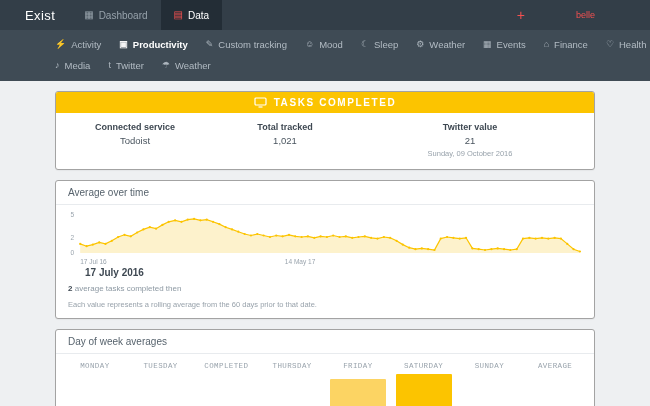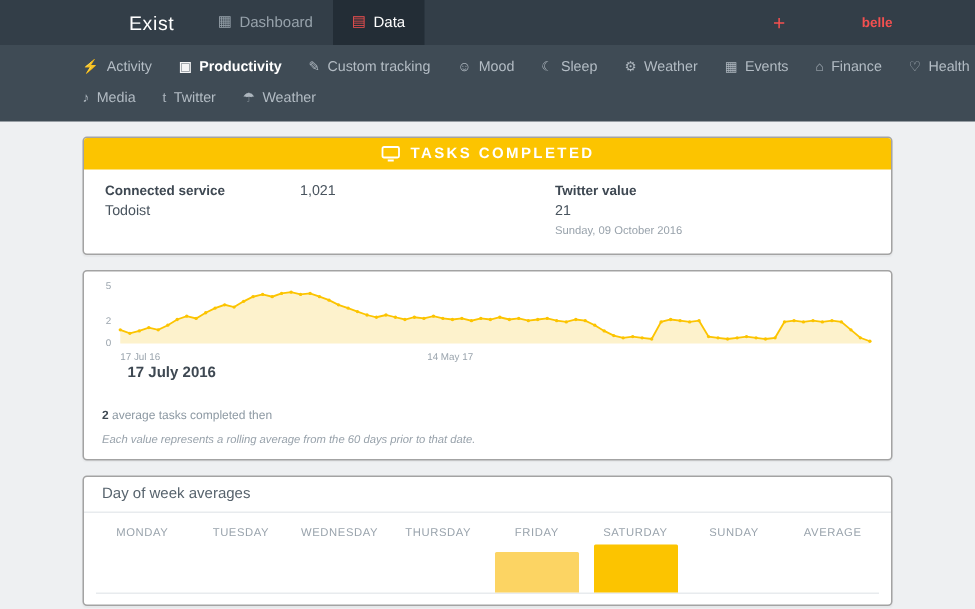--- a/index.html
+++ b/index.html
@@ -1,60 +1,60 @@
 <!DOCTYPE html>
 <html><head>
 <meta charset="utf-8">
 <style>
   html,body{margin:0;padding:0;width:650px;height:406px;overflow:hidden;background:#eef0f2;
     font-family:"Liberation Sans",sans-serif;-webkit-font-smoothing:antialiased;}
   
   .topbar{height:30px;background:#333e48;display:flex;align-items:stretch;}
   .logo{display:flex;align-items:center;color:#fff;font-size:13px;letter-spacing:.4px;
-    margin-left:86px;margin-right:16px;}
+    margin-left:25px;margin-right:16px;}
   .top-item{display:flex;align-items:center;gap:5px;padding:0 13px;font-size:10px;color:#97a2ab;cursor:pointer;}
   .top-item .ticon{font-size:10px;line-height:1;}
   .top-item.active{background:#232d36;color:#fff;}
   .top-item.active .ticon{color:#f35050;}
   .top-right{margin-left:auto;display:flex;align-items:center;gap:15px;padding-right:55px;}
   .plus{color:#f35050;font-size:14px;line-height:1;cursor:pointer;}
-  .user{color:#f35050;font-size:9px;font-weight:bold;cursor:pointer;margin-left:36px;}
+  .user{color:#f35050;font-size:9px;font-weight:normal;cursor:pointer;margin-left:36px;}
   
   .navbar{background:#3f4b55;padding:4px 0 5px 49px;}
   .nav-row{display:flex;flex-wrap:nowrap;}
   .cat{display:flex;align-items:center;gap:5px;color:#b3bcc4;font-size:9.5px;
     padding:5px 6px;margin-right:6px;cursor:pointer;white-space:nowrap;}
   .cat.active{color:#fff;font-weight:bold;}
   .cat .cicon{font-size:9px;line-height:1;opacity:.95;}
   
   .content{padding:10px 55px 0;}
   .card{background:#fff;border:1px solid #a3a3a3;border-radius:3px;margin-bottom:10px;
     box-shadow:0 1px 1px rgba(0,0,0,.04);}
   .banner{background:#fcc400;border-radius:2px 2px 0 0;color:#fff;display:flex;align-items:center;
     justify-content:center;gap:7px;font-size:10px;font-weight:bold;letter-spacing:1.6px;padding:5px 0;}
   .stats{display:flex;padding:9px 14px 11px;}
-  .stat{}
+  .stat{text-align:center;}
   .stat.c1{width:130px;}  .stat.c2{width:170px;}  .stat.c3{width:200px;}
   .stat-label{font-size:9px;font-weight:bold;color:#3e4852;margin-bottom:3px;}
   .stat-value{font-size:9.5px;color:#49545e;}
   .stat-sub{font-size:7.5px;color:#98a2ab;margin-top:3px;}
   .card-head{padding:6px 12px;font-size:10px;color:#57636d;border-bottom:1px solid #e8ebee;}
   
   .chart-wrap{padding:5px 8px 0;}
   svg.line-chart{display:block;width:100%;height:56px;}
   .dates{display:flex;justify-content:space-between;padding:1px 12px 0;}
   .date-big{font-size:10px;font-weight:bold;color:#3e4852;margin-left:17px;}
-  .date-sub{font-size:8px;color:#8d99a3;margin-top:18px;}
+  .date-sub{font-size:8px;color:#8d99a3;margin-top:6px;}
   .date-sub b{color:#3e4852;}
   .d-right{text-align:right;}
-  .note{font-size:7.5px;color:#98a2ab;padding:7px 12px 9px;font-style:italic;}
+  .note{font-size:7.5px;color:#98a2ab;padding:7px 12px 9px;}
   
   .dow-row{display:flex;padding:0 6px;}
   .dow-cell{flex:1;text-align:center;}
-  .dow-names{margin-top:8px;}
+  .dow-names{margin-top:8px;font-family:Liberation Mono, monospace;}
   .dow-names .dow-cell{font-size:7.5px;color:#99a3ac;letter-spacing:.4px;}
   .dow-bars{height:34px;align-items:flex-end;margin-top:2px;}
   .dow-bars .dow-cell{display:flex;align-items:flex-end;justify-content:center;height:100%;}
   .dow-bar{width:calc(100% - 10px);border-radius:1px 1px 0 0;}
   .dow-divider{border-top:1px solid #e8ebee;margin:0 8px;}
   .dow-values{padding-top:5px;padding-bottom:2px;}
 </style>
 </head>
 <body>
 
@@ -138,31 +138,33 @@
         <line x1="4.5" y1="10" x2="8.5" y2="10" stroke="#ffffff" stroke-width="1.2"></line>
       </svg>
       <span>TASKS COMPLETED</span>
     </div>
     <div class="stats">
       <div class="stat c1">
         <div class="stat-label">Connected service</div>
         <div class="stat-value">Todoist</div>
       </div>
       <div class="stat c2">
+        <div class="stat-label">Total tracked</div>
         <div class="stat-value">1,021</div>
       </div>
       <div class="stat c3">
         <div class="stat-label">Twitter value</div>
         <div class="stat-value">21</div>
         <div class="stat-sub">Sunday, 09 October 2016</div>
       </div>
     </div>
   </div>
 
   <div class="card">
+    <div class="card-head">Average over time</div>
     <div class="chart-wrap">
       <svg class="line-chart" viewBox="0 0 516 56" preserveAspectRatio="none">
           <path d="M16,43 L16.0,33.9 L22.3,36.2 L28.5,34.6 L34.8,32.4 L41.0,33.9 L47.3,30.8 L53.5,27.0 L59.8,24.8 L66.0,26.3 L72.3,22.5 L78.5,19.4 L84.8,17.2 L91.0,18.7 L97.3,14.9 L103.5,11.8 L109.8,10.3 L116.1,11.8 L122.3,9.6 L128.6,8.8 L134.8,10.3 L141.1,9.6 L147.3,11.8 L153.6,14.1 L159.8,17.2 L166.1,19.4 L172.3,21.7 L178.6,24.0 L184.8,25.5 L191.1,24.0 L197.3,25.5 L203.6,27.0 L209.8,25.5 L216.1,26.3 L222.4,24.8 L228.6,26.3 L234.9,27.0 L241.1,26.3 L247.4,27.8 L253.6,26.3 L259.9,27.0 L266.1,25.5 L272.4,27.0 L278.6,26.3 L284.9,27.8 L291.1,27.0 L297.4,26.3 L303.6,27.8 L309.9,28.6 L316.2,27.0 L322.4,27.8 L328.7,30.8 L334.9,34.6 L341.2,37.7 L347.4,39.2 L353.7,38.4 L359.9,39.2 L366.2,40.0 L372.4,28.6 L378.7,27.0 L384.9,27.8 L391.2,28.6 L397.4,27.8 L403.7,38.4 L409.9,39.2 L416.2,40.0 L422.5,39.2 L428.7,38.4 L435.0,39.2 L441.2,40.0 L447.5,39.2 L453.7,28.6 L460.0,27.8 L466.2,28.6 L472.5,27.8 L478.7,28.6 L485.0,27.8 L491.2,28.6 L497.5,33.9 L503.7,39.2 L510.0,41.5 L510,43 Z" fill="#fdf2cc" stroke="none"></path>
           <polyline points="16.0,33.9 22.3,36.2 28.5,34.6 34.8,32.4 41.0,33.9 47.3,30.8 53.5,27.0 59.8,24.8 66.0,26.3 72.3,22.5 78.5,19.4 84.8,17.2 91.0,18.7 97.3,14.9 103.5,11.8 109.8,10.3 116.1,11.8 122.3,9.6 128.6,8.8 134.8,10.3 141.1,9.6 147.3,11.8 153.6,14.1 159.8,17.2 166.1,19.4 172.3,21.7 178.6,24.0 184.8,25.5 191.1,24.0 197.3,25.5 203.6,27.0 209.8,25.5 216.1,26.3 222.4,24.8 228.6,26.3 234.9,27.0 241.1,26.3 247.4,27.8 253.6,26.3 259.9,27.0 266.1,25.5 272.4,27.0 278.6,26.3 284.9,27.8 291.1,27.0 297.4,26.3 303.6,27.8 309.9,28.6 316.2,27.0 322.4,27.8 328.7,30.8 334.9,34.6 341.2,37.7 347.4,39.2 353.7,38.4 359.9,39.2 366.2,40.0 372.4,28.6 378.7,27.0 384.9,27.8 391.2,28.6 397.4,27.8 403.7,38.4 409.9,39.2 416.2,40.0 422.5,39.2 428.7,38.4 435.0,39.2 441.2,40.0 447.5,39.2 453.7,28.6 460.0,27.8 466.2,28.6 472.5,27.8 478.7,28.6 485.0,27.8 491.2,28.6 497.5,33.9 503.7,39.2 510.0,41.5" fill="none" stroke="#fcc400" stroke-width="1.2"></polyline>
           <circle cx="16.0" cy="33.9" r="1.1" fill="#fcc400"></circle>
           <circle cx="22.3" cy="36.2" r="1.1" fill="#fcc400"></circle>
           <circle cx="28.5" cy="34.6" r="1.1" fill="#fcc400"></circle>
           <circle cx="34.8" cy="32.4" r="1.1" fill="#fcc400"></circle>
           <circle cx="41.0" cy="33.9" r="1.1" fill="#fcc400"></circle>
           <circle cx="47.3" cy="30.8" r="1.1" fill="#fcc400"></circle>
@@ -254,21 +256,21 @@
       </div>
     </div>
     <div class="note">Each value represents a rolling average from the 60 days prior to that date.</div>
   </div>
 
   <div class="card">
     <div class="card-head">Day of week averages</div>
     <div class="dow-row dow-names">
         <div class="dow-cell">MONDAY</div>
         <div class="dow-cell">TUESDAY</div>
-        <div class="dow-cell">WEDNESDAY</div>
+        <div class="dow-cell">COMPLETED</div>
         <div class="dow-cell">THURSDAY</div>
         <div class="dow-cell">FRIDAY</div>
         <div class="dow-cell">SATURDAY</div>
         <div class="dow-cell">SUNDAY</div>
         <div class="dow-cell">AVERAGE</div>
       </div>
     <div class="dow-row dow-bars">
         <div class="dow-cell">
           <div class="dow-bar" style="height: 0px; background: transparent;"></div>
         </div>

